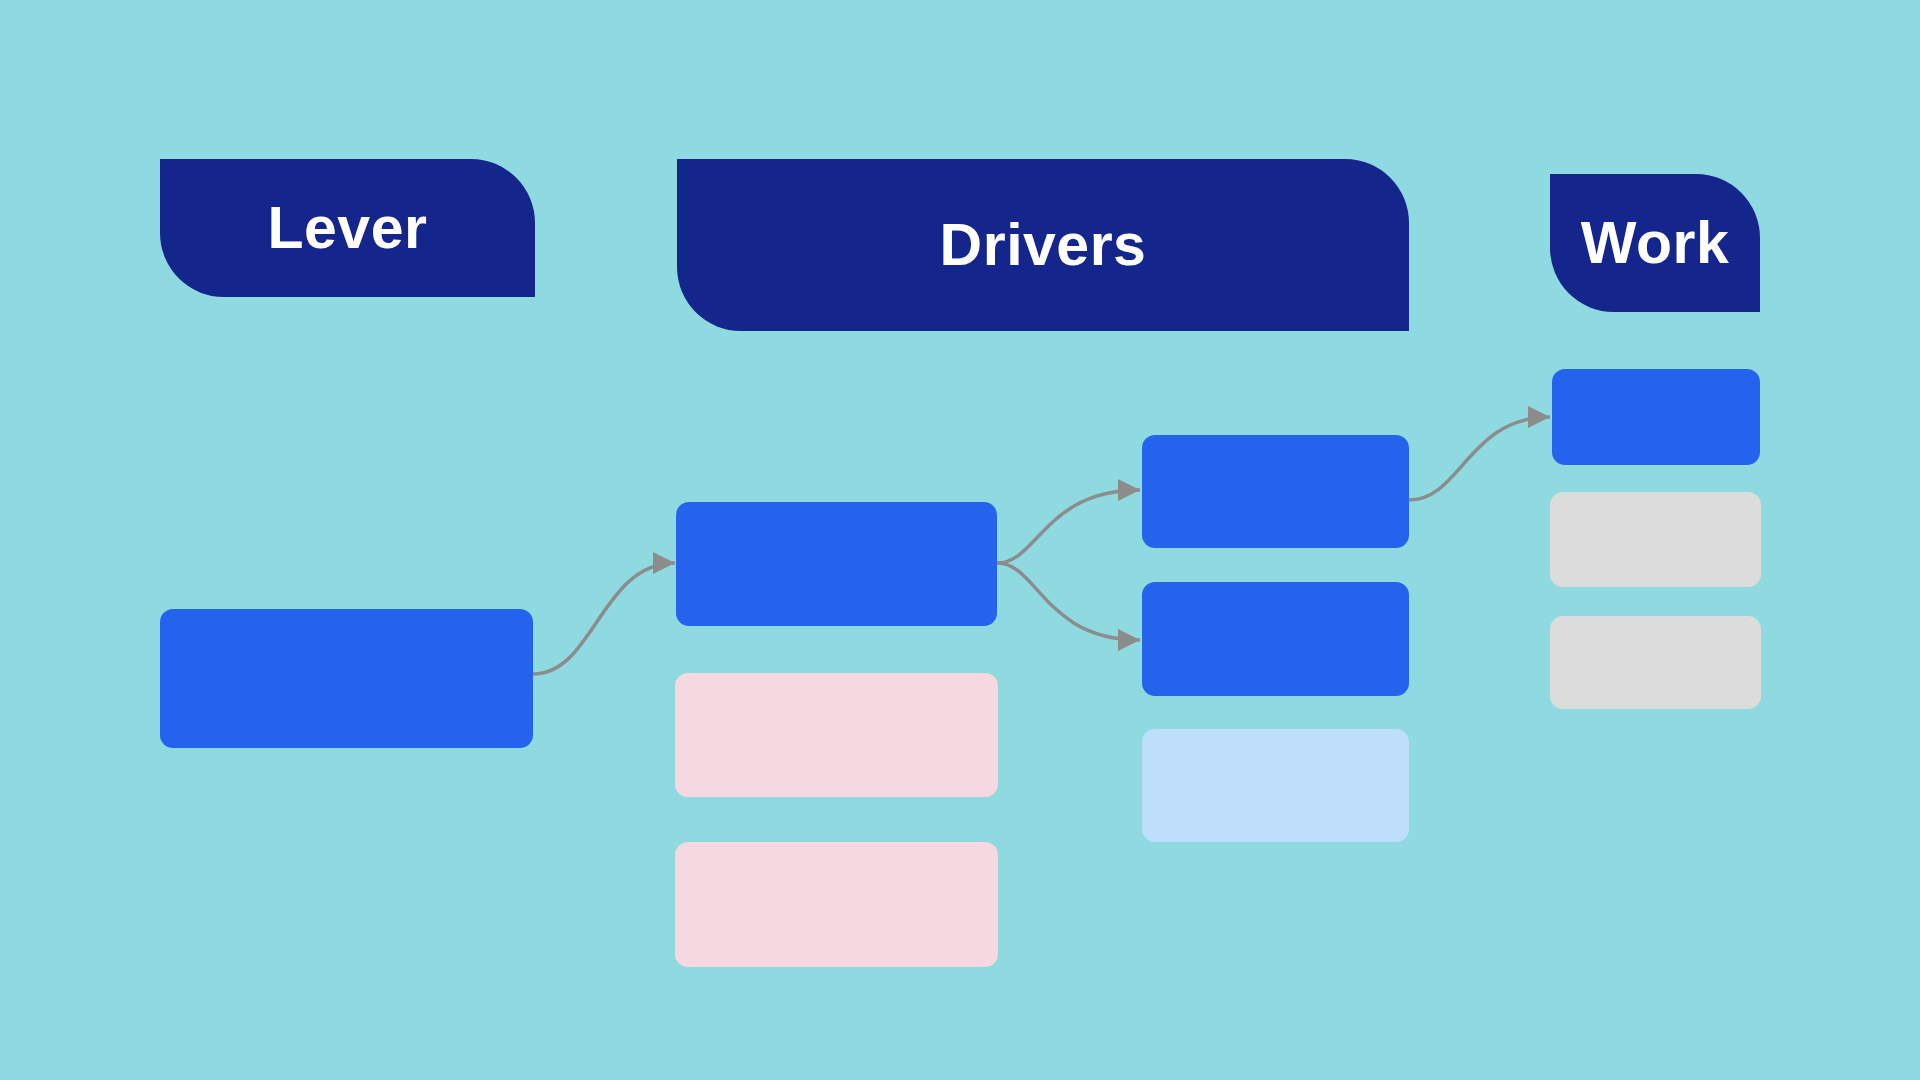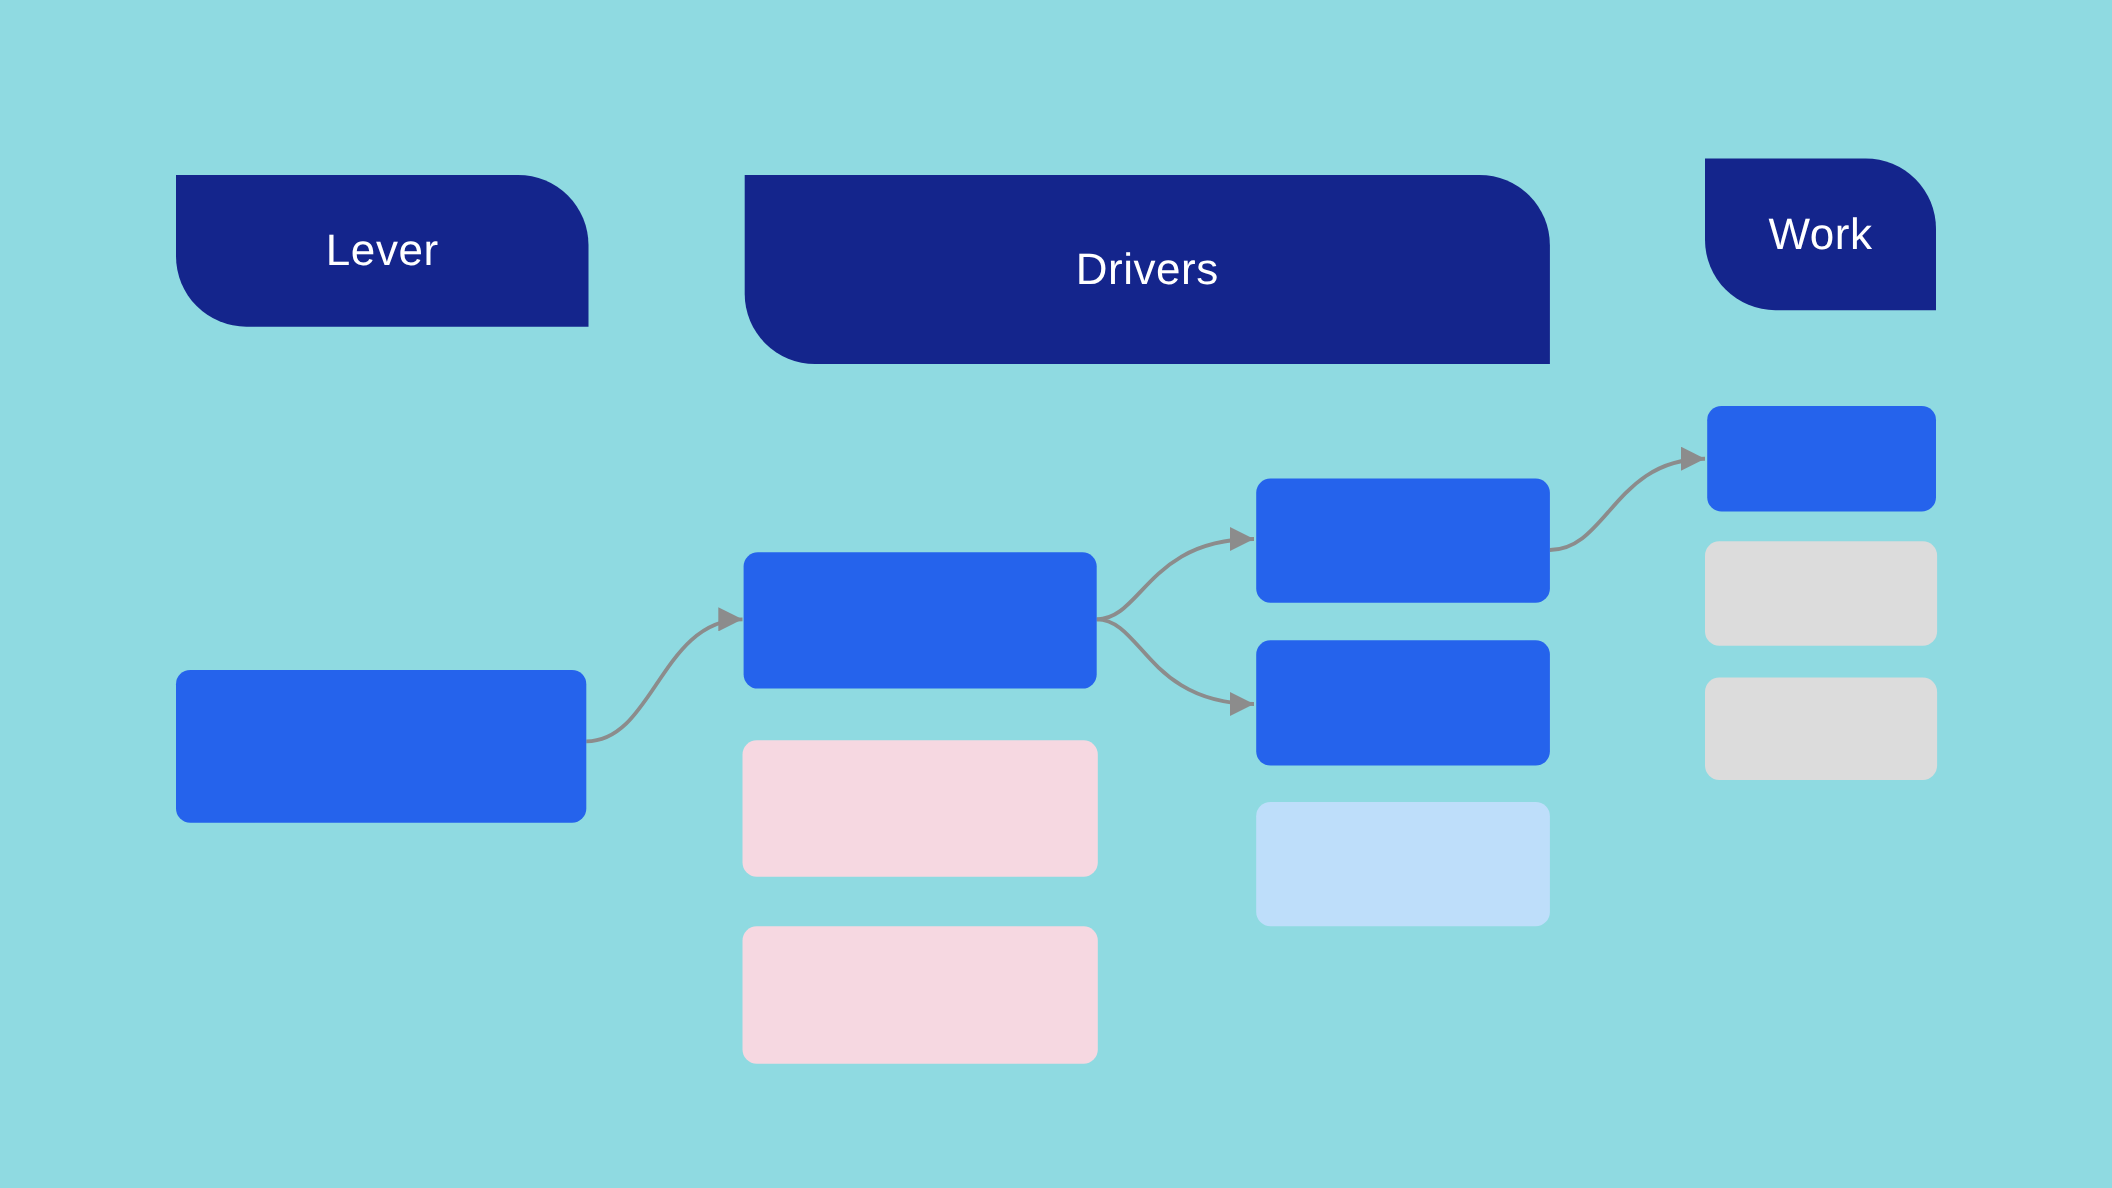--- a/index.html
+++ b/index.html
@@ -38,26 +38,27 @@
 
   .header {
     position: absolute;
     z-index: 2;
     background: var(--header);
     color: var(--header_text);
     border-radius: 0 64px 0 64px;
     display: flex;
     align-items: center;
     justify-content: center;
-    font-size: 40px;
+    font-size: 59px;
     letter-spacing: 0.5px;
+    font-weight: bold;
   }
   .header-lever   { left: 160px;  top: 159px; width: 375px; height: 138px; }
   .header-drivers { left: 677px;  top: 159px; width: 732px; height: 172px; }
-  .header-work    { left: 1550px; top: 144px; width: 210px; height: 138px; }
+  .header-work    { left: 1550px; top: 174px; width: 210px; height: 138px; }
 
   .node {
     position: absolute;
     z-index: 2;
     border-radius: 13px;
   }
   .fill-node_blue       { background: var(--node_blue); }
   .fill-node_pink       { background: var(--node_pink); }
   .fill-node_light_blue { background: var(--node_light_blue); }
   .fill-node_gray       { background: var(--node_gray); }

